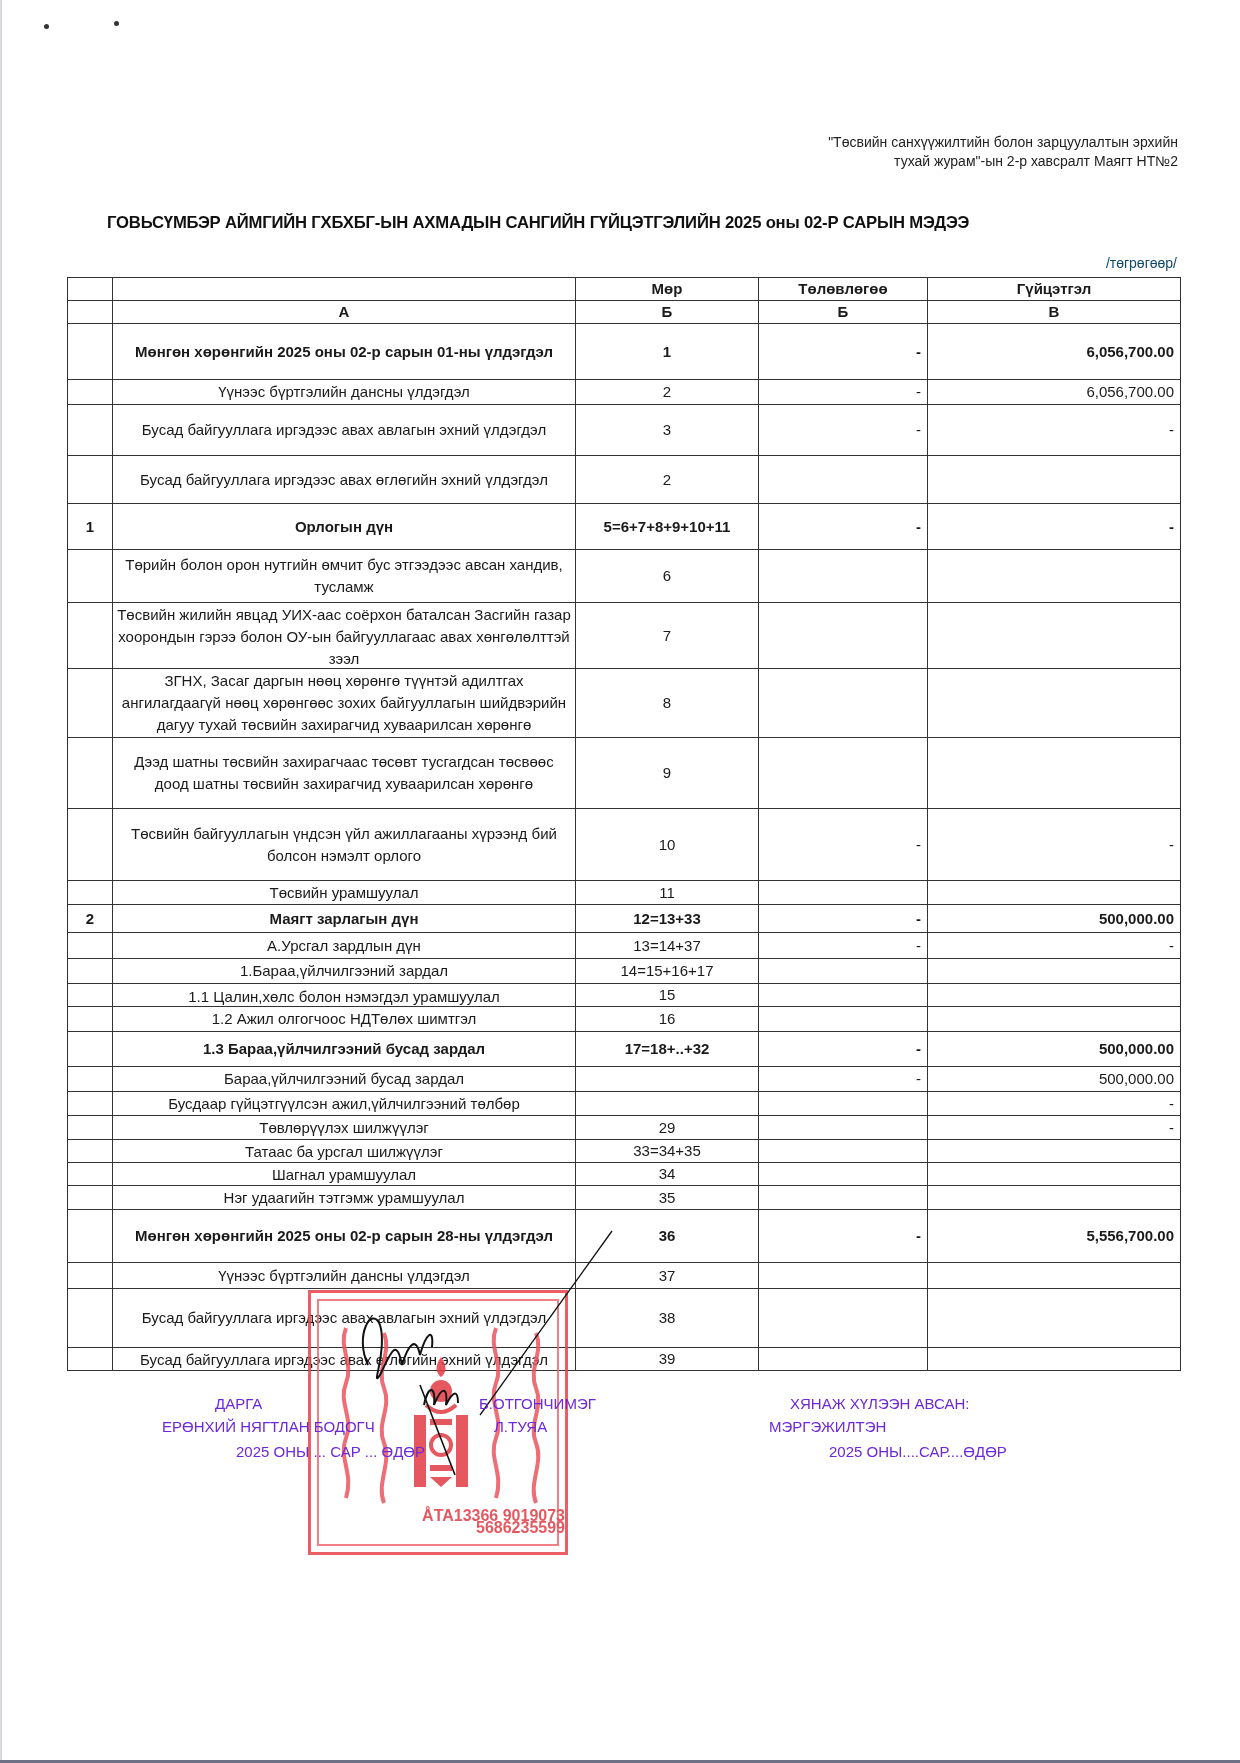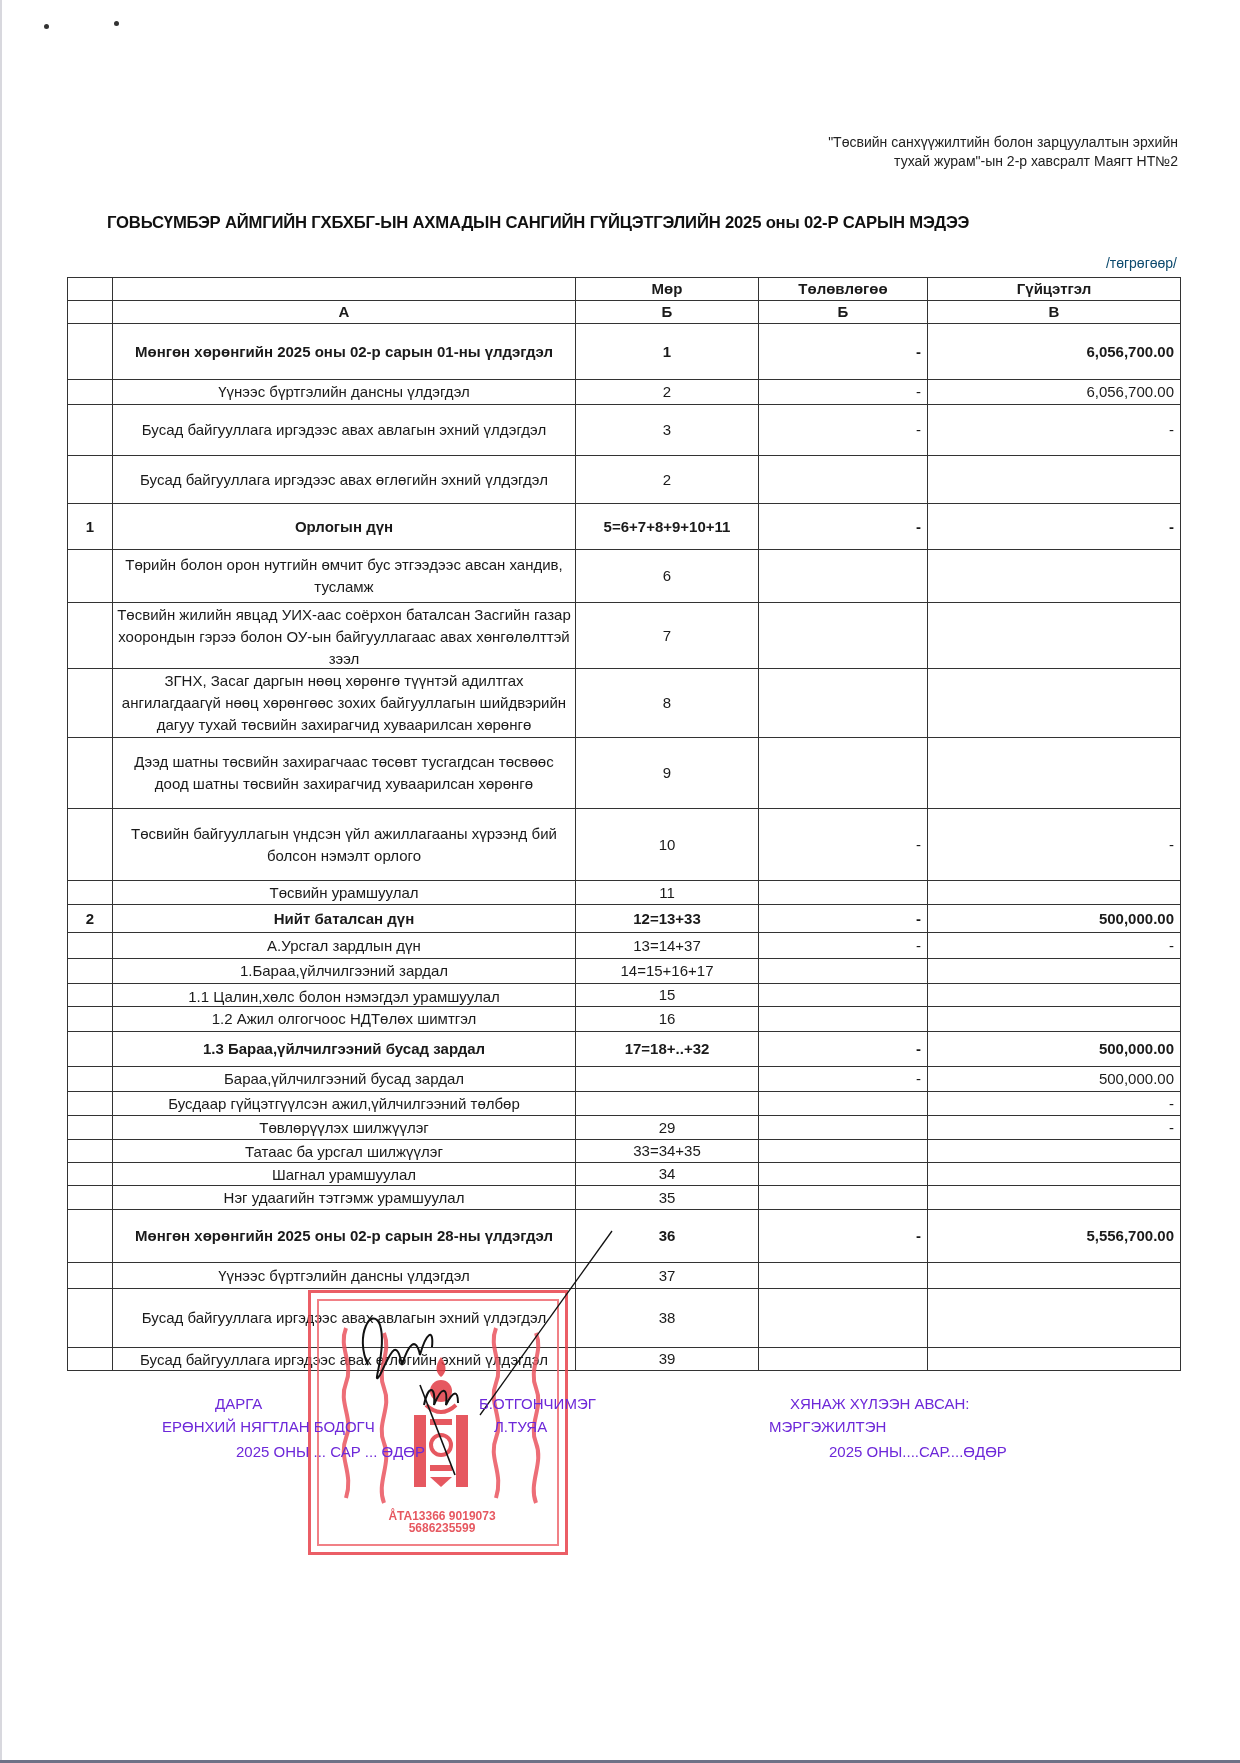--- a/index.html
+++ b/index.html
@@ -49,22 +49,22 @@
 
   .stamp {
     position: absolute; left: 308px; top: 1290px; width: 260px; height: 265px;
     border: 3px solid #e8434c; box-sizing: border-box; opacity: 0.85;
   }
   .stamp::before {
     content: ""; position: absolute; left: 6px; top: 6px; right: 6px; bottom: 6px;
     border: 2px solid #ef6b72;
   }
   .stamp-text {
-    position: absolute; left: 8px; right: 0; bottom: 18px; text-align: center;
-    color: #e23b45; font-weight: bold; font-size: 12px; line-height: 12px;
+    position: absolute; left: 8px; right: 0; bottom: 18px; text-align: right;
+    color: #e23b45; font-weight: bold; font-size: 16px; line-height: 12px;
   }
   .stamp-emblem { position: absolute; left: 95px; top: 60px; width: 70px; height: 150px; }
   .stamp-script { position: absolute; top: 30px; width: 26px; height: 190px; }
 </style>
 </head>
 <body>
 
 <div class="scan-edge-left"></div>
 <div class="scan-edge-bottom"></div>
 <div class="speck" style="left:44px;top:24px;"></div>
@@ -196,21 +196,21 @@
         <td class="row-label">
           <span class="clip" style="max-height: 22px;">Төсвийн урамшуулал</span>
         </td>
         <td class="code">11</td>
         <td class="num"></td>
         <td class="num"></td>
       </tr>
       <tr class="bold" style="height: 28px;">
         <td class="no">2</td>
         <td class="row-label">
-          <span class="clip" style="max-height: 26px;">Нийт баталсан дүн</span>
+          <span class="clip" style="max-height: 26px;">Маягт зарлагын дүн</span>
         </td>
         <td class="code bc">12=13+33</td>
         <td class="num">-</td>
         <td class="num">500,000.00</td>
       </tr>
       <tr style="height: 26px;">
         <td class="no"></td>
         <td class="row-label">
           <span class="clip" style="max-height: 24px;">А.Урсгал зардлын дүн</span>
         </td>

